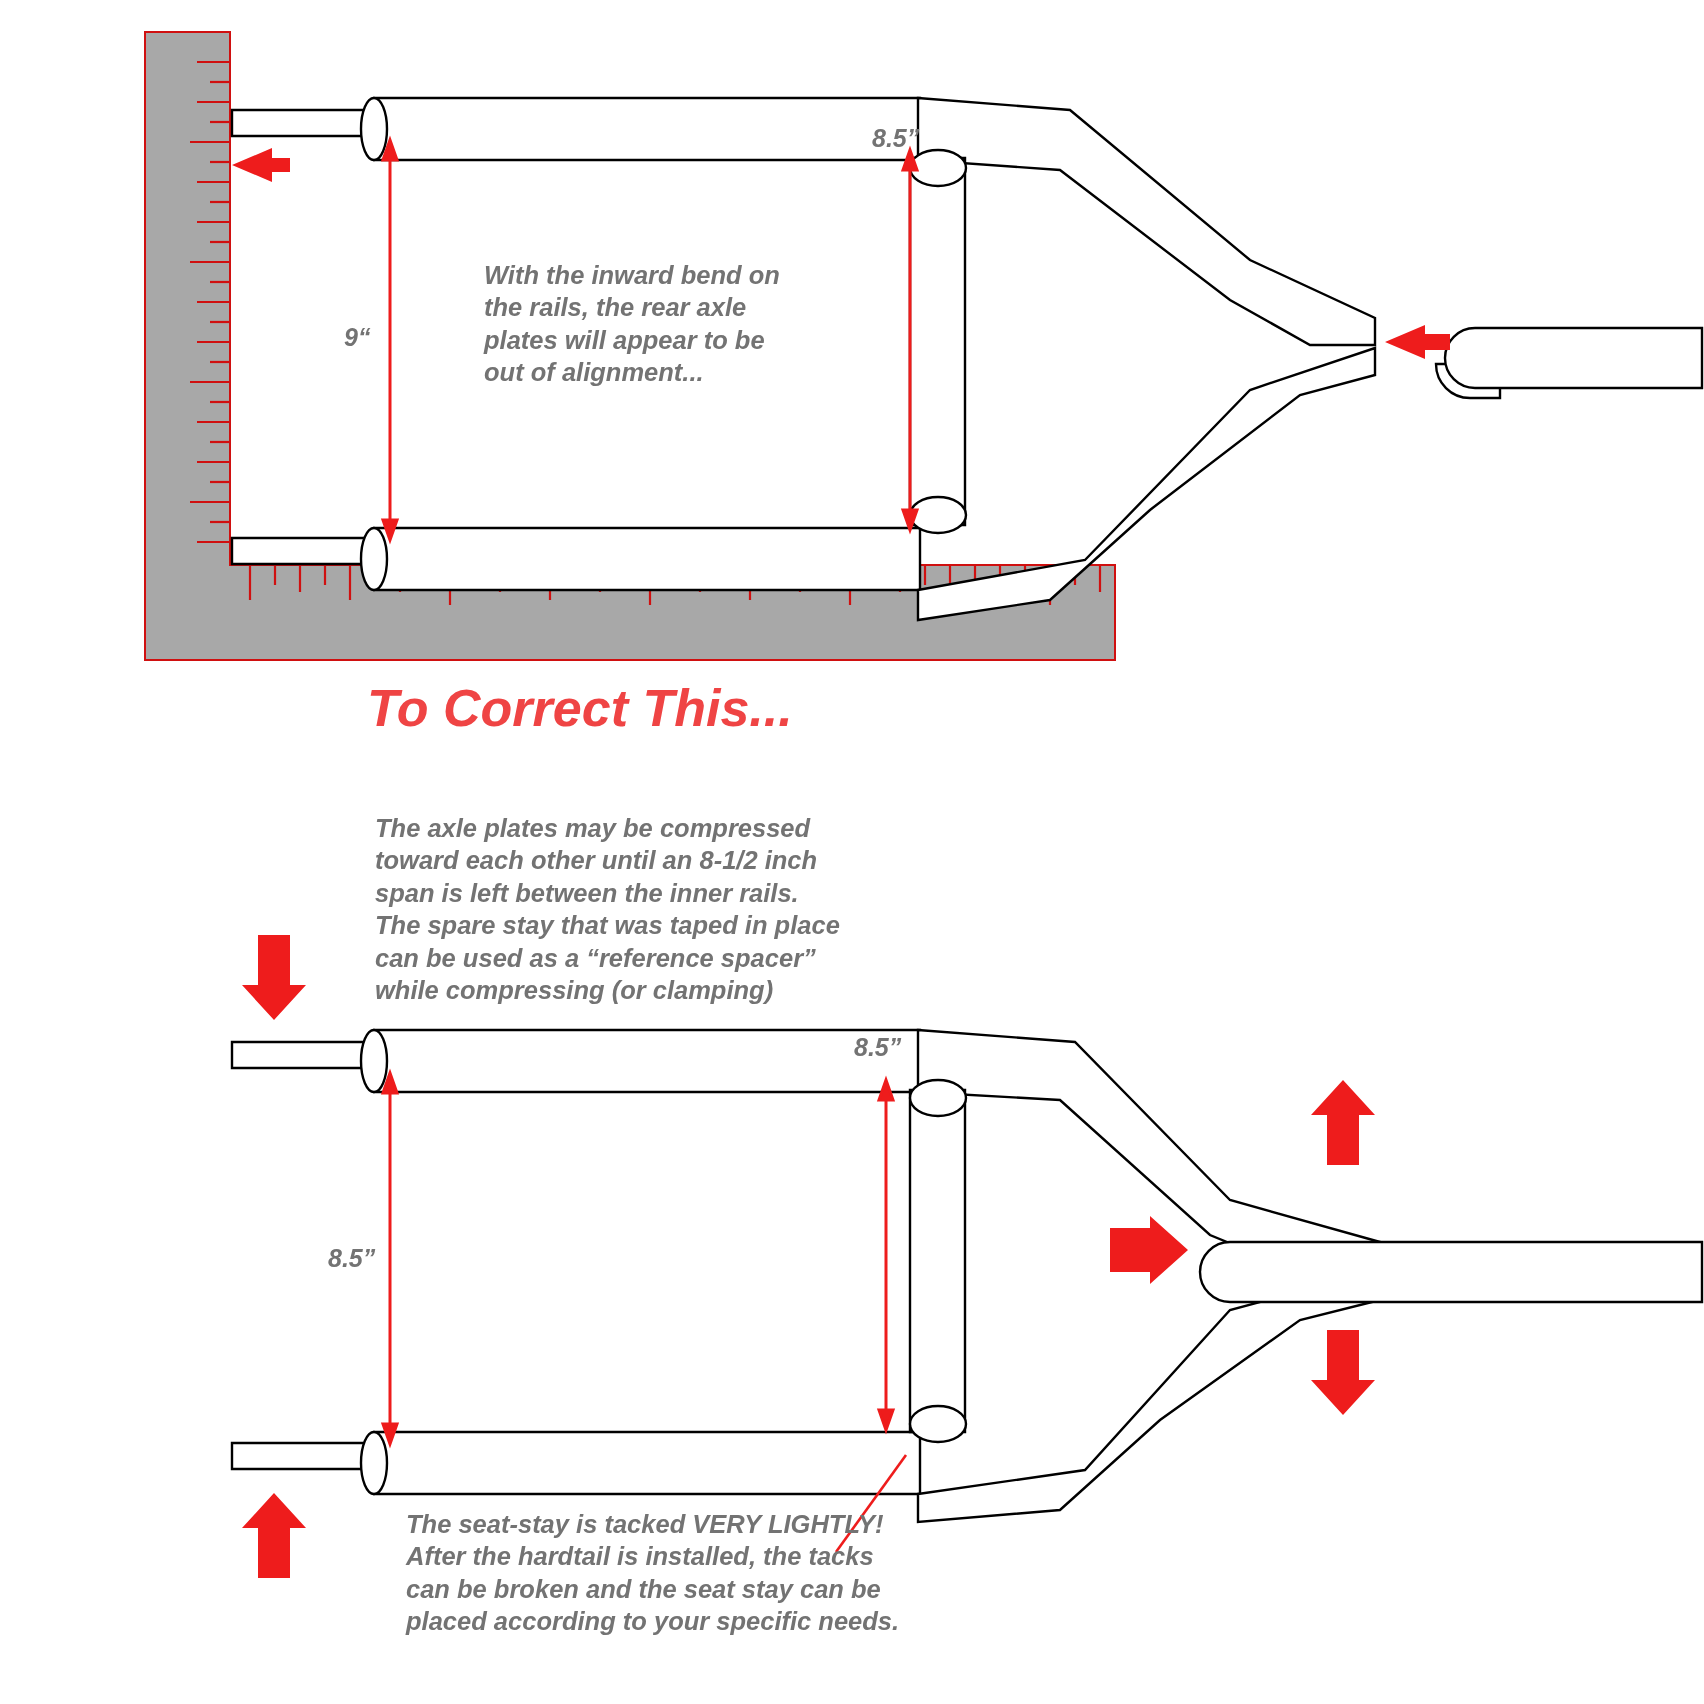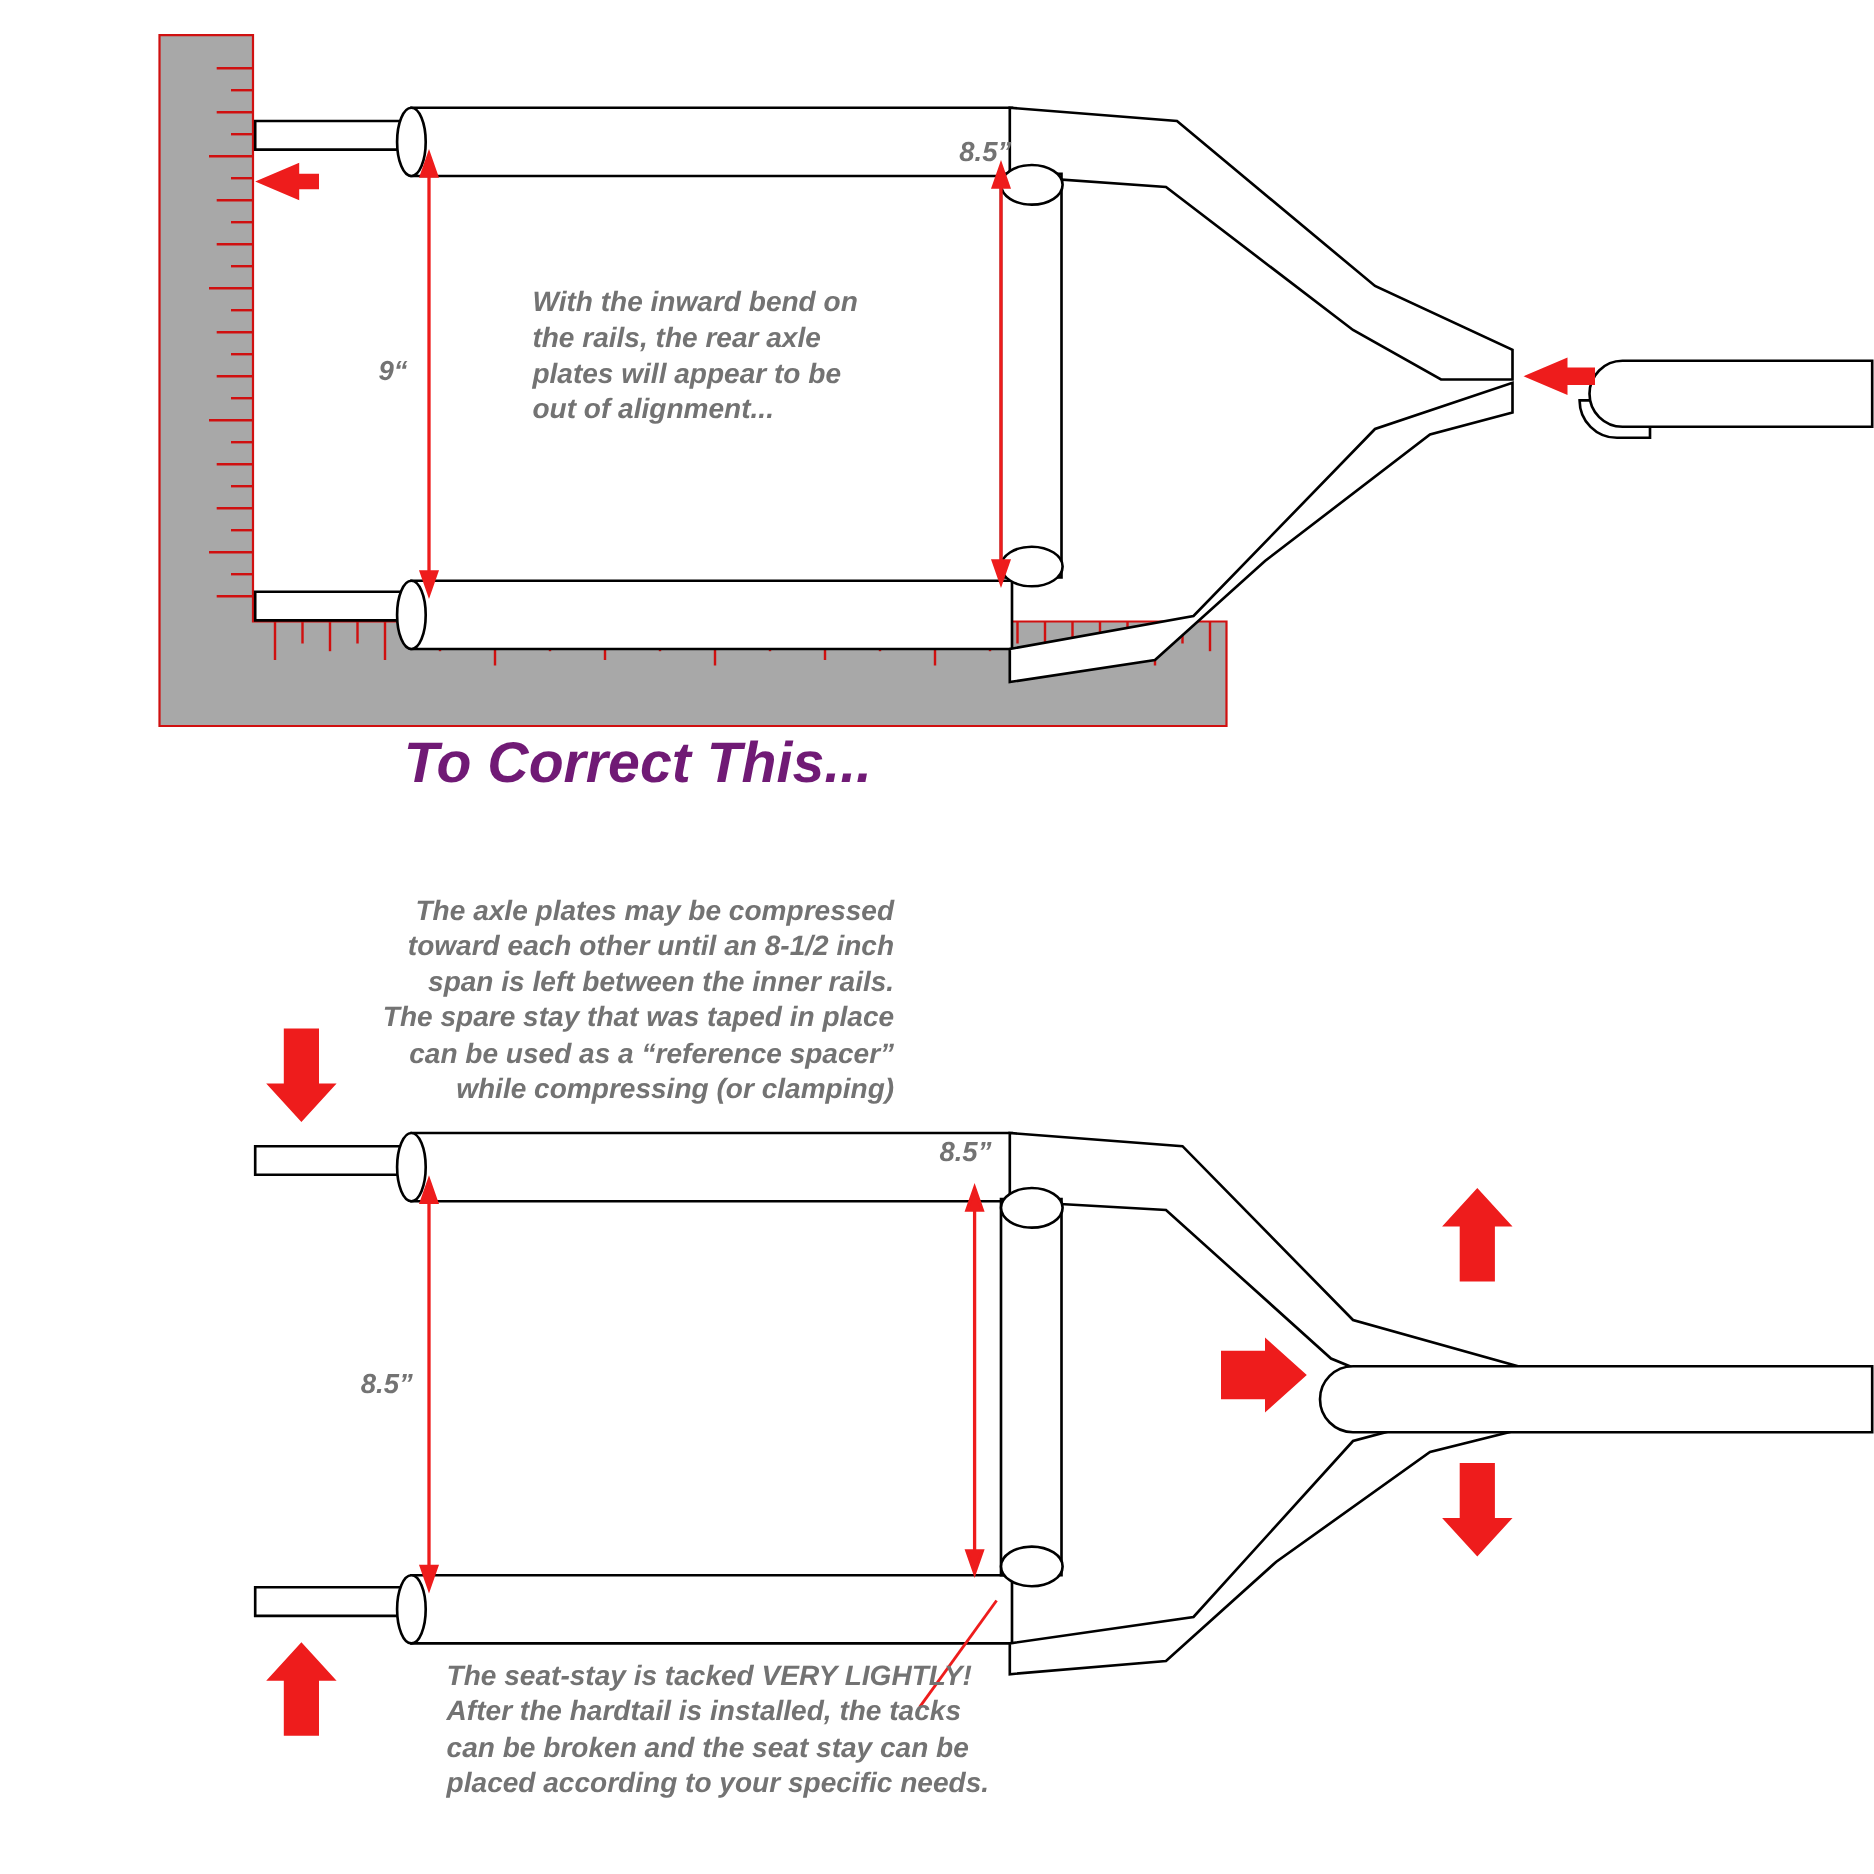--- a/index.html
+++ b/index.html
@@ -176,21 +176,21 @@
   <div class="txt dim" style="left:344px; top:322px;">9“</div>
 
   <div class="txt dim" style="left:872px; top:123px;">8.5”</div>
 
   <div class="txt note" style="left:484px; top:259px;">With the inward bend on
 the rails, the rear axle
 plates will appear to be
 out of alignment...</div>
 
 
-  <div class="txt headline" style="left:367px; top:661px; color:#701a75;">To Correct This...</div>
+  <div class="txt headline" style="left:367px; top:675px; color:#ef4444;">To Correct This...</div>
 
   <svg class="layer" viewBox="0 0 1704 1704">
 
     <g fill="#ffffff" stroke="#000000" stroke-width="2.4">
       <path d="M232,1042 L378,1042 L378,1068 L232,1068 Z"></path>
       <path d="M374,1030 L920,1030 L920,1092 L374,1092 Z"></path>
       <ellipse cx="374" cy="1061" rx="13" ry="31"></ellipse>
     </g>
 
     <g fill="#ffffff" stroke="#000000" stroke-width="2.4">
@@ -243,21 +243,21 @@
     </g>
     <g fill="#ee1c1c">
       <polygon points="1110,1228 1150,1228 1150,1216 1188,1250 1150,1284 1150,1272 1110,1272"></polygon>
     </g>
 
     <g stroke="#ee1c1c" stroke-width="2.6">
       <line x1="906" y1="1455" x2="836" y2="1552"></line>
     </g>
   </svg>
 
-  <div class="txt note" style="left:348px; top:812px;text-align:right;">The axle plates may be compressed
+  <div class="txt note" style="left:375px; top:812px;">The axle plates may be compressed
 toward each other until an 8-1/2 inch
 span is left between the inner rails.
 The spare stay that was taped in place
 can be used as a “reference spacer”
 while compressing (or clamping)</div>
 
 
   <div class="txt dim" style="left:328px; top:1243px;">8.5”</div>
 
   <div class="txt dim" style="left:854px; top:1032px;">8.5”</div>

